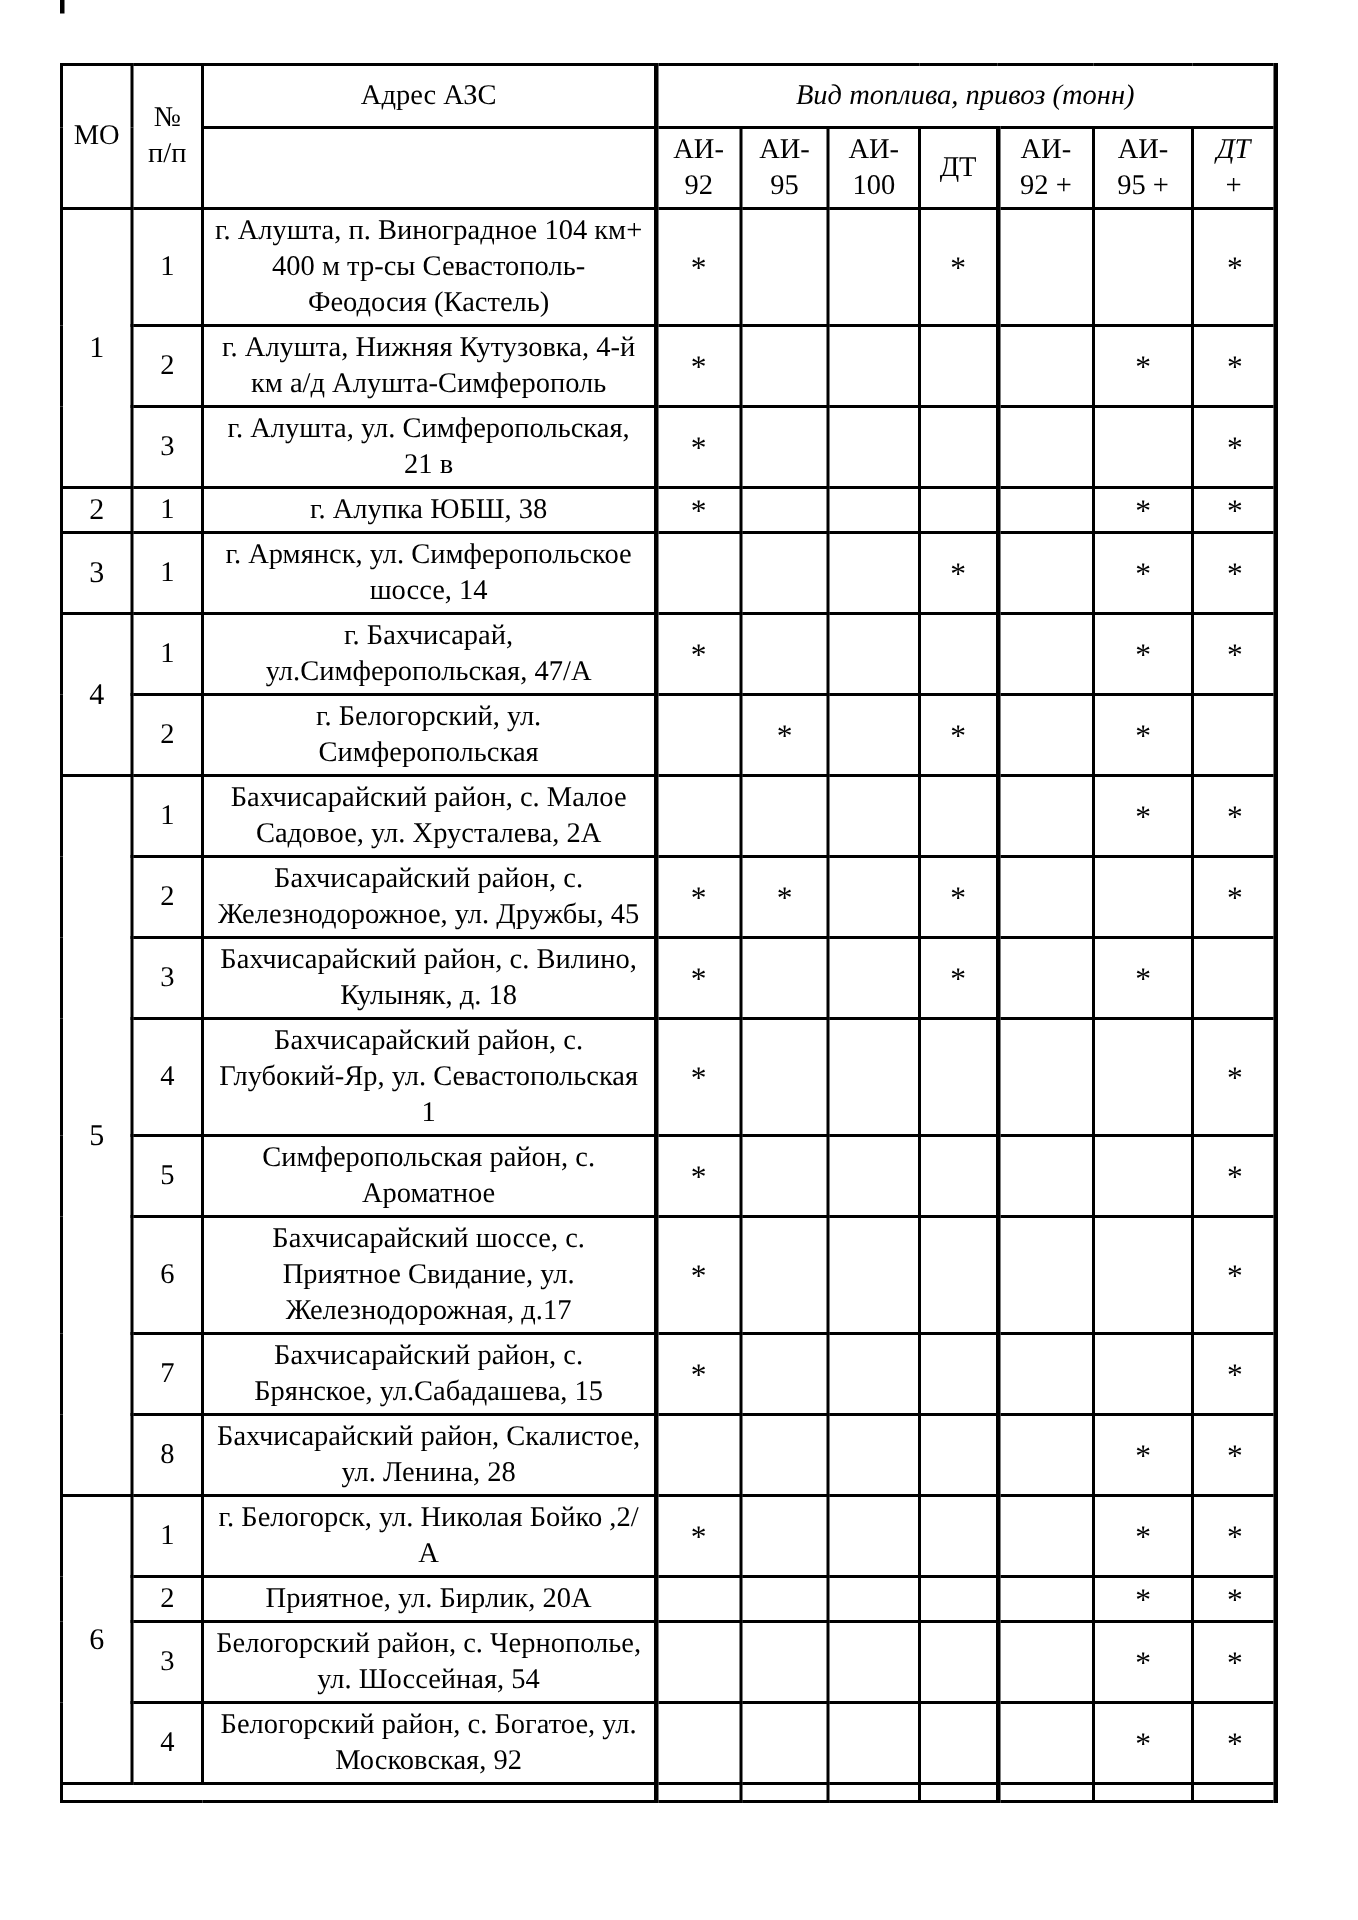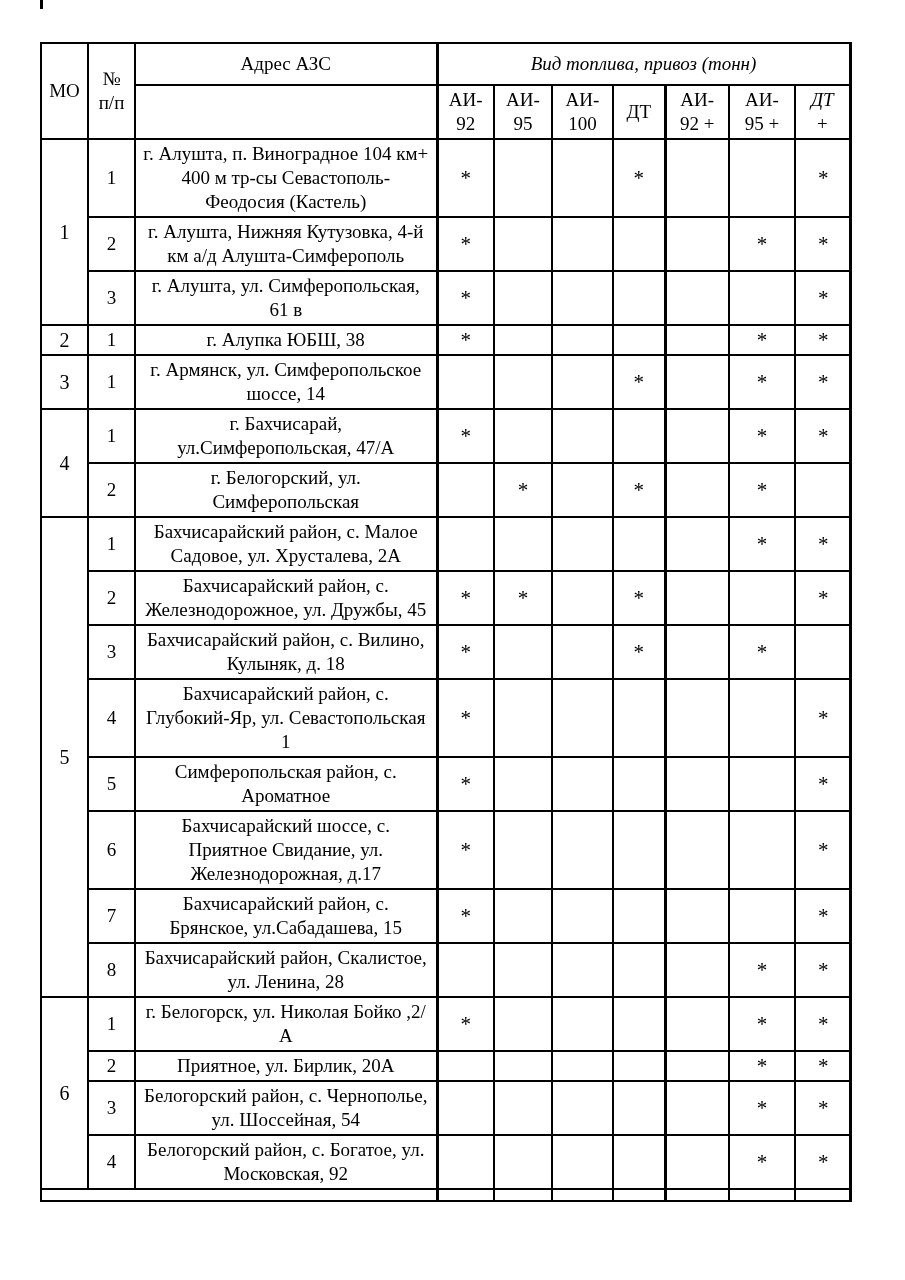--- a/index.html
+++ b/index.html
@@ -140,21 +140,21 @@
         <td class="fuel-cell fuel-0 fuel-sep">*</td>
         <td class="fuel-cell fuel-1"></td>
         <td class="fuel-cell fuel-2"></td>
         <td class="fuel-cell fuel-3"></td>
         <td class="fuel-cell fuel-4 fuel-sep"></td>
         <td class="fuel-cell fuel-5">*</td>
         <td class="fuel-cell fuel-6 outer-right">*</td>
       </tr>
       <tr class="group-end">
         <td class="num-cell">3</td>
-        <td class="addr-cell">г. Алушта, ул. Симферопольская, 61 в</td>
+        <td class="addr-cell">г. Алушта, ул. Симферопольская, 21 в</td>
         <td class="fuel-cell fuel-0 fuel-sep">*</td>
         <td class="fuel-cell fuel-1"></td>
         <td class="fuel-cell fuel-2"></td>
         <td class="fuel-cell fuel-3"></td>
         <td class="fuel-cell fuel-4 fuel-sep"></td>
         <td class="fuel-cell fuel-5"></td>
         <td class="fuel-cell fuel-6 outer-right">*</td>
       </tr>
       <tr class="group-end">
         <td class="mo-cell" rowspan="1">2</td>

